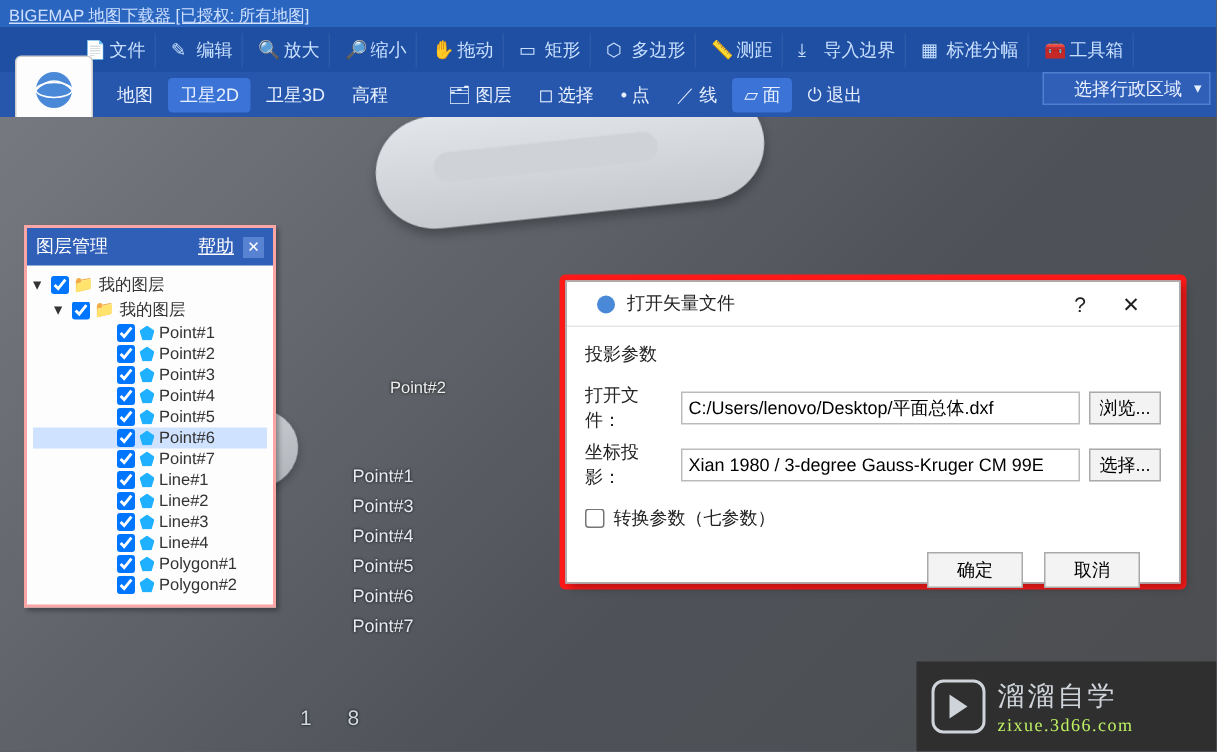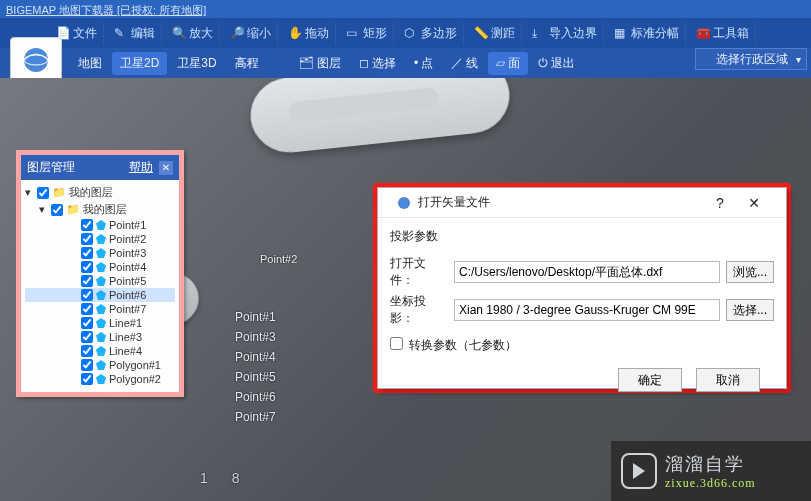--- a/index.html
+++ b/index.html
@@ -19,21 +19,21 @@
   .maplabel { position:absolute; top:84px; left:8px; width:56px; text-align:center; color:#333; background:rgba(240,240,240,0.8); padding:2px 0; font-size:12px; }
   .maparea { position:absolute; top:78px; left:0; right:0; bottom:0; background:linear-gradient(135deg,#767a80 0%,#4e5258 60%,#4c4d4f 100%); overflow:hidden; }
   .plane { position:absolute; width:260px; height:75px; background:linear-gradient(#e2e5e9,#c7cbd0); border-radius:40px 40px 40px 40px / 50% 50% 50% 50%; transform:rotate(-6deg); filter:drop-shadow(0 4px 4px rgba(0,0,0,0.3)); }
   .plane:before{content:"";position:absolute;left:40%;top:-40px;width:20px;height:150px;background:#cfd3d8;border-radius:10px;transform:rotate(90deg);}
   .plane.top { top:-10px; left:250px; }
   .plane.bot { top:200px; left:-20px; transform:rotate(-15deg) scale(.7); opacity:.8; }
   .maplabels { position:absolute; left:235px; top:230px; color:#e7ebf1; font-size:12px; line-height:18px; }
   .maplabels div { margin-bottom:2px; text-shadow:0 0 2px #000; }
   .annot { position:absolute; left:200px; bottom:15px; color:#d0d7de; font-size:14px; letter-spacing:10px; text-shadow:0 0 2px #000; }
 
-  .layerpanel { position:absolute; top:150px; left:16px; width:168px; background:#fdfdfd; border:5px solid #fca5a5; box-shadow:2px 2px 3px rgba(0,0,0,.3); }
+  .layerpanel { position:absolute; top:150px; left:16px; width:168px; background:#fdfdfd; border:2px solid #fca5a5; box-shadow:2px 2px 3px rgba(0,0,0,.3); }
   .layerhead { background:#305fb8; color:#fff; display:flex; align-items:center; padding:4px 6px; font-size:12px; justify-content:space-between; }
   .layerhead .help { text-decoration:underline; }
   .layerhead .close { width:14px; height:14px; background:#5882d2; color:#fff; display:flex; align-items:center; justify-content:center; font-size:10px; }
   .tree { padding:4px 4px 6px 4px; font-size:11px; color:#333; }
   .node { display:flex; align-items:center; gap:3px; padding:1px 0; }
   .node .exp { width:9px; display:inline-block; }
   .node input[type=checkbox]{ width:12px; height:12px; }
   .node .pin { width:10px; height:10px; display:inline-block; background:#1fb0ff; clip-path:polygon(50% 0,100% 35%,80% 100%,20% 100%,0 35%); }
   .node.sel { background:#cfe2ff; }
   .lvl1 { padding-left:14px; }
@@ -44,21 +44,21 @@
   .dialog { position:absolute; top:187px; left:377px; width:410px; height:202px; background:#fff; border:1px solid #aaa; box-shadow:3px 3px 6px rgba(0,0,0,.3); color:#222; font-size:12px; }
   .dlg-title { height:30px; display:flex; align-items:center; padding:0 18px; border-bottom:1px solid #e6e6e6; gap:6px; }
   .dlg-title .spacer{flex:1}
   .dlg-title .hc, .dlg-title .xc { width:28px; text-align:center; font-size:14px; }
   .dlg-body { padding:6px 12px 8px 12px; }
   .fs-title { padding:4px 0 6px 0; }
   .row { display:flex; align-items:center; gap:6px; margin:4px 0; }
   .row label { width:58px; }
   .row input[type=text]{ flex:1; height:22px; border:1px solid #bbb; padding:0 4px; font-size:12px; }
   .row button{ width:48px; height:22px; border:1px solid #aaa; background:#f3f3f3; font-size:12px; }
-  .chkrow{ display:flex; align-items:flex-start; gap:6px; margin-top:10px; }
+  .chkrow{ display:flex; align-items:center; gap:6px; margin-top:10px; }
   .dlg-foot{ display:flex; justify-content:flex-end; gap:14px; padding:14px 14px 0 0; }
   .dlg-foot button{ width:64px; height:24px; border:1px solid #aaa; background:#f3f3f3; font-size:12px; }
 
   .watermark { position:absolute; right:0; bottom:0; width:200px; height:60px; background:#2f2f2f; color:#cfd4da; display:flex; align-items:center; padding:6px 10px; gap:8px; }
   .watermark .play{ width:36px; height:36px; border:2px solid #cfd4da; border-radius:8px; display:flex; align-items:center; justify-content:center; }
   .watermark .play:before{content:"";display:block;width:0;height:0;border-left:12px solid #cfd4da;border-top:8px solid transparent;border-bottom:8px solid transparent;}
   .watermark .txt{ display:flex; flex-direction:column; }
   .watermark .big{ font-size:18px; letter-spacing:2px; }
   .watermark .sm{ font-size:12px; color:#bef264; letter-spacing:1px;font-family:Liberation Serif, serif; }
 
@@ -234,20 +234,26 @@
         <div class="node lvl2">
           <span class="exp"></span>
           <input type="checkbox" checked="" style="">
           <span class="pin"></span>
           <span>Line#1</span>
         </div>
         <div class="node lvl2">
           <span class="exp"></span>
           <input type="checkbox" checked="" style="">
           <span class="pin"></span>
+          <span>Line#2</span>
+        </div>
+        <div class="node lvl2">
+          <span class="exp"></span>
+          <input type="checkbox" checked="" style="">
+          <span class="pin"></span>
           <span>Line#3</span>
         </div>
         <div class="node lvl2">
           <span class="exp"></span>
           <input type="checkbox" checked="" style="">
           <span class="pin"></span>
           <span>Line#4</span>
         </div>
         <div class="node lvl2">
           <span class="exp"></span>

